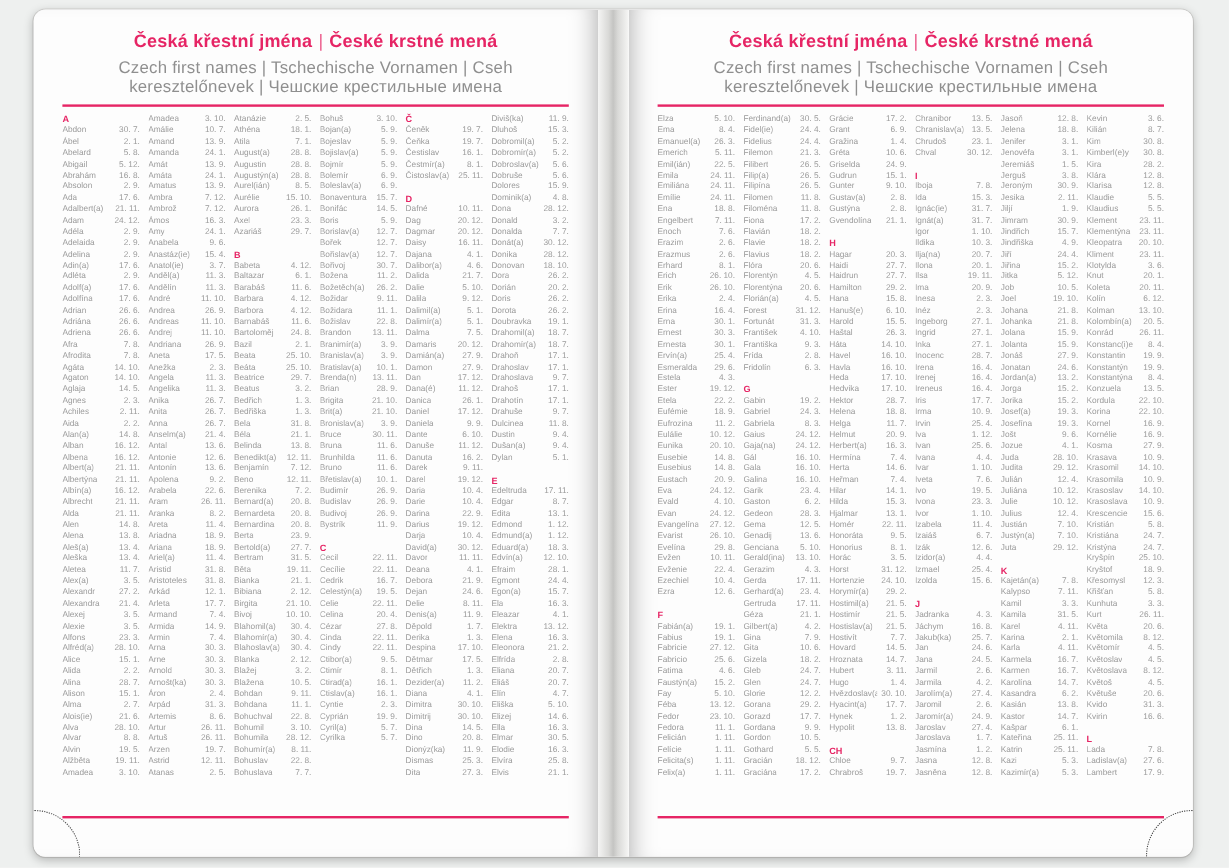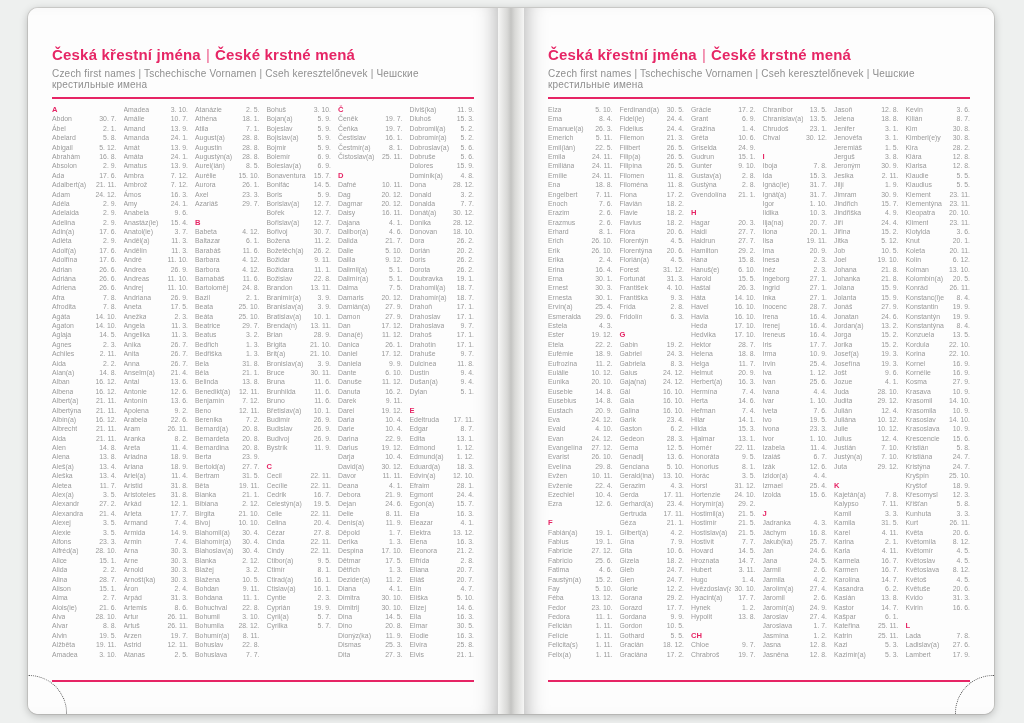--- a/index.html
+++ b/index.html
@@ -6,24 +6,24 @@
   body{width:1024px;height:723px;position:relative;overflow:hidden;
        font-family:"Liberation Sans","DejaVu Sans",sans-serif;}
   .book{position:absolute;left:28px;top:8px;width:966px;height:706px;
         background:#fdfdfd;border-radius:10px;overflow:hidden;
         box-shadow:0 2px 8px rgba(0,0,0,.25), 0 0 0 1px #d8d8d6;}
   .spread{display:flex;width:100%;height:100%;}
   .page{flex:1 1 0;background:#fdfdfd;position:relative;padding:0 24px;box-sizing:border-box;}
   .page-left{box-shadow:inset -18px 0 22px -18px rgba(0,0,0,.35);}
   .page-right{box-shadow:inset 18px 0 22px -18px rgba(0,0,0,.35);}
   .spine{width:26px;background:linear-gradient(90deg,#f6f6f5 0%,#d9d9d7 35%,#c4c4c2 50%,#d9d9d7 65%,#f6f6f5 100%);}
-  .page-header{text-align:left;margin-top:38px;}
+  .page-header{text-align:center;margin-top:18px;}
   .page-title{color:var(--accent);font-size:15px;font-weight:bold;letter-spacing:.2px;}
   .page-title .sep{font-weight:normal;padding:0 5px;color:var(--accent);opacity:.75;}
-  .page-subtitle{color:#8f8f8f;font-size:10px;margin-top:5px;letter-spacing:.2px;}
+  .page-subtitle{color:#8f8f8f;font-size:14px;margin-top:5px;letter-spacing:.2px;}
   .rule{height:2px;background:var(--accent);margin-top:7px;}
   .rule.bottom{position:absolute;left:24px;right:24px;bottom:32px;margin:0;}
   .columns{display:flex;gap:7px;margin-top:6px;}
   .col{flex:1 1 0;min-width:0;}
   .row{display:flex;justify-content:space-between;align-items:baseline;
        font-size:6.9px;line-height:9.4px;height:9.4px;white-space:nowrap;color:#9a9a9a;}
   .row .nm{overflow:hidden;text-overflow:clip;}
   .row .dt{color:#9a9a9a;flex:0 0 auto;padding-left:3px;}
   .row.section{color:var(--accent);font-weight:bold;font-size:7.6px;}
   .arc{position:absolute;width:74px;height:74px;border:1.6px dotted #4a4a4a;border-radius:50%;background:transparent;}

